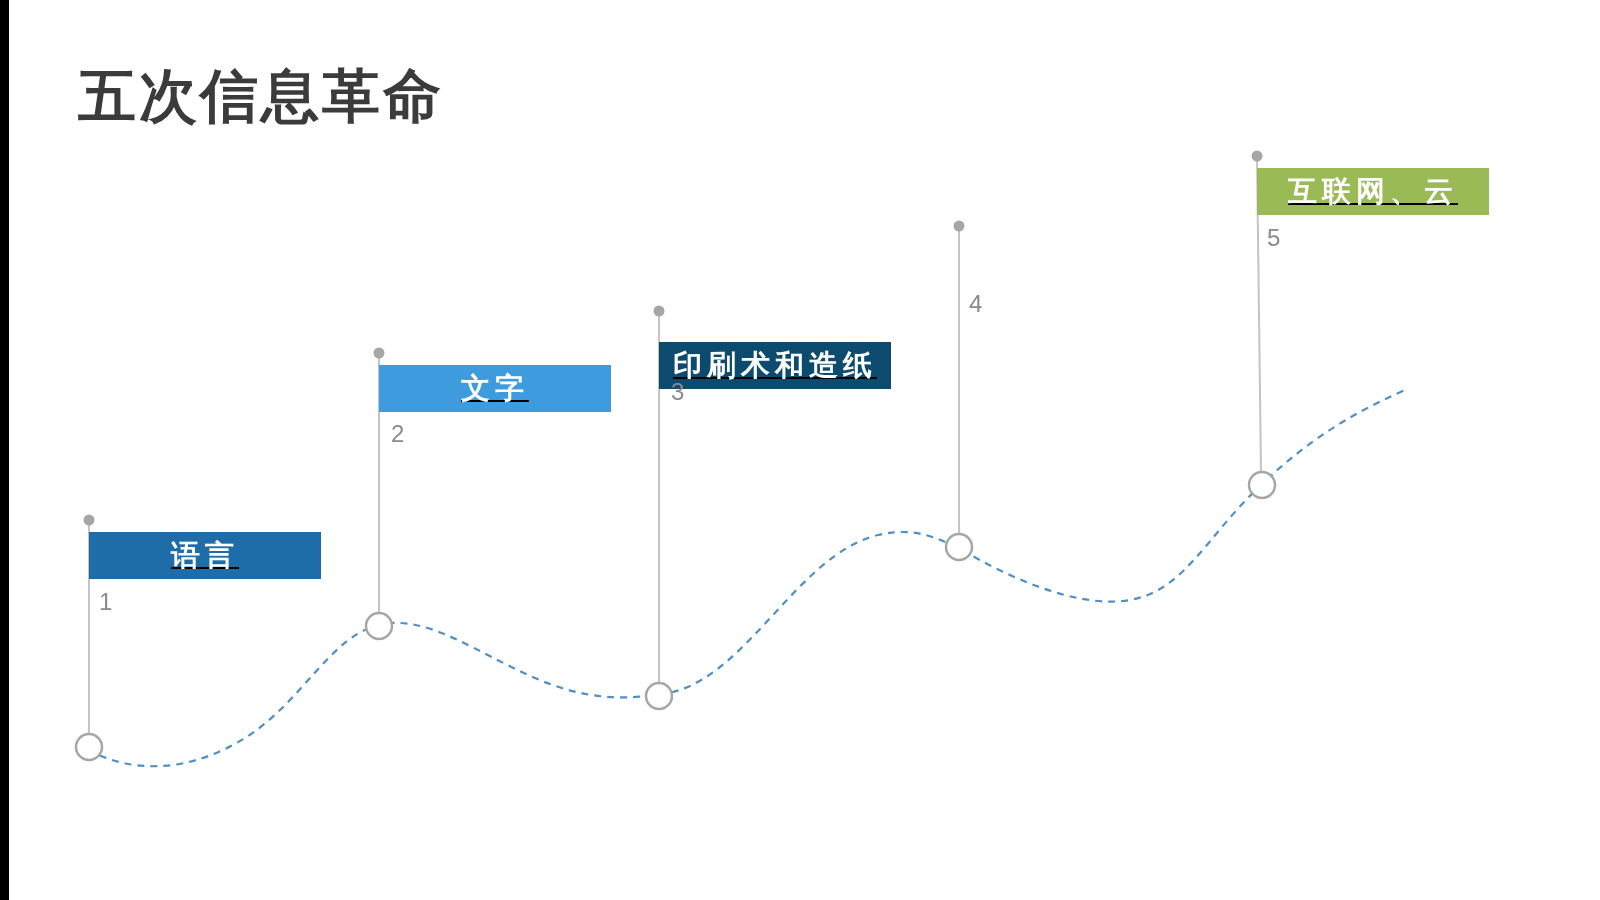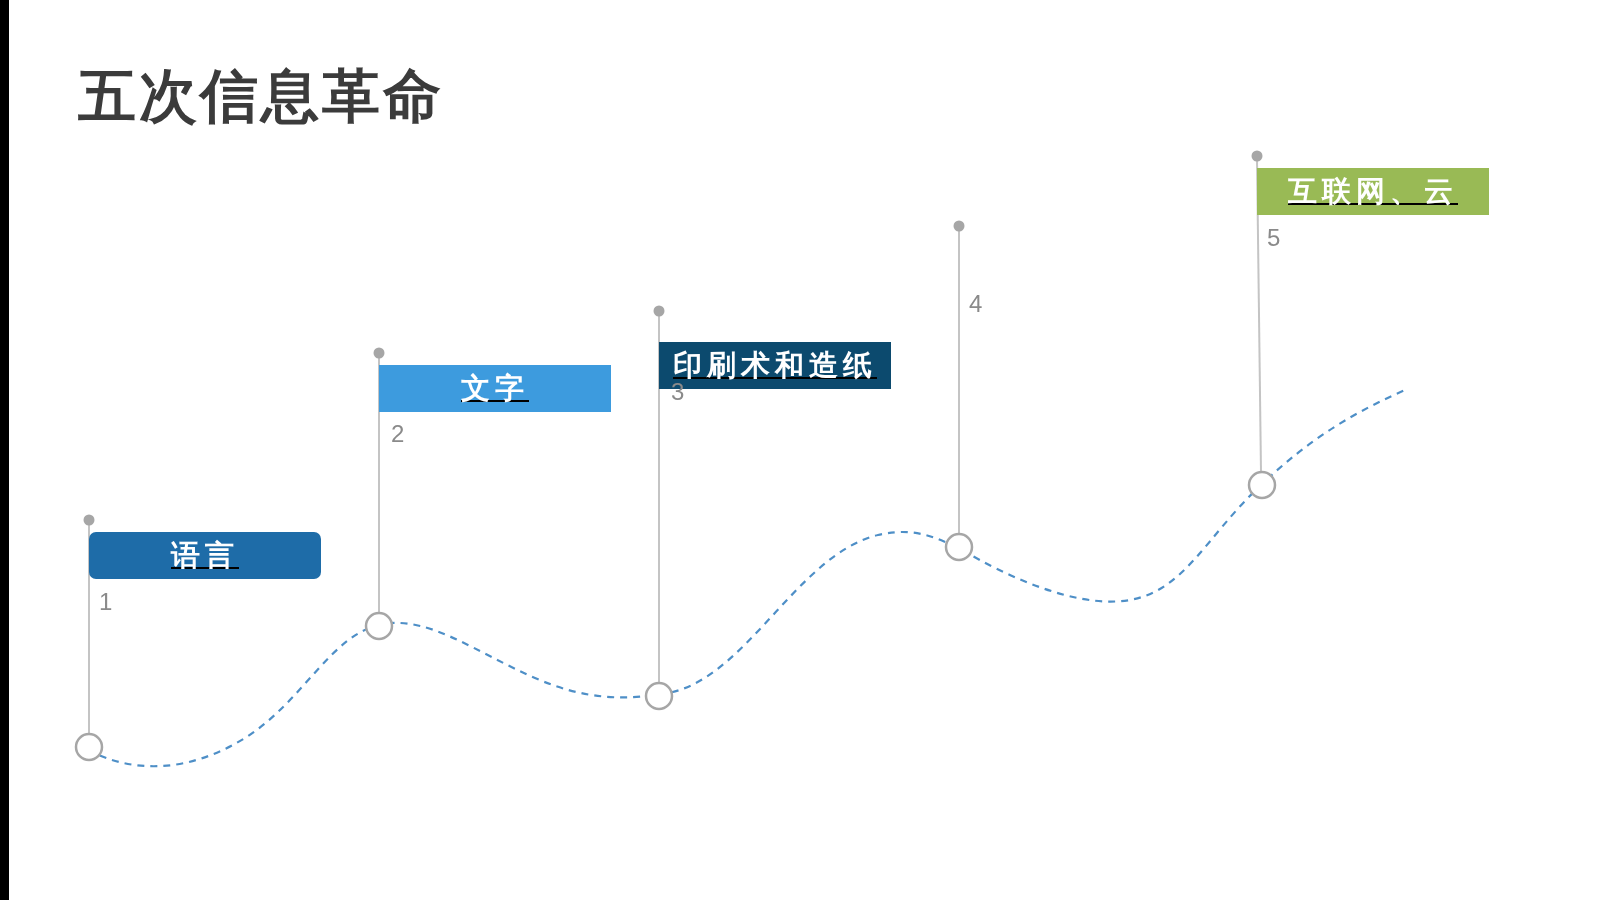--- a/index.html
+++ b/index.html
@@ -126,21 +126,21 @@
     <circle class="pole-dot" cx="959" cy="226" r="5.5"></circle>
     <circle class="pole-dot" cx="1257" cy="156" r="5.5"></circle>
 
     <circle class="node-circle" cx="89" cy="747" r="13"></circle>
     <circle class="node-circle" cx="379" cy="626" r="13"></circle>
     <circle class="node-circle" cx="659" cy="696" r="13"></circle>
     <circle class="node-circle" cx="959" cy="547" r="13"></circle>
     <circle class="node-circle" cx="1262" cy="485" r="13"></circle>
   </svg>
 
-  <div class="flag" style="left: 89px; top: 532px; background: rgb(30, 108, 168); border-radius: 7px;">
+  <div class="flag" style="left: 89px; top: 532px; background: rgb(30, 108, 168);">
     <span class="flag-label">语言</span>
   </div>
   <span class="num" style="left:99px; top:588px;">1</span>
 
   <div class="flag" style="left: 379px; top: 365px; background: rgb(61, 155, 222);">
     <span class="flag-label">文字</span>
   </div>
   <span class="num" style="left:391px; top:420px;">2</span>
 
   <div class="flag" style="left: 659px; top: 325px; background: #0c4a6e; margin-top: 17px;">

